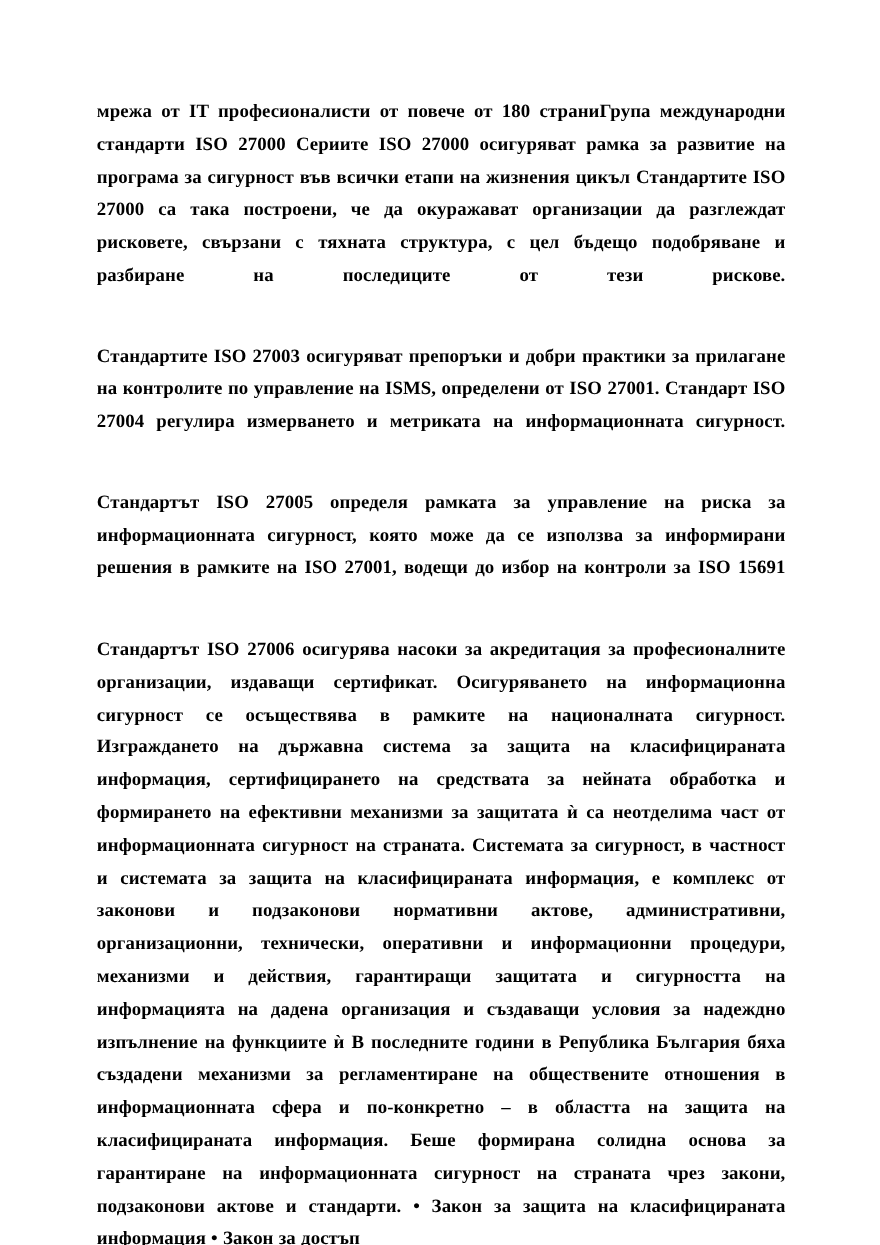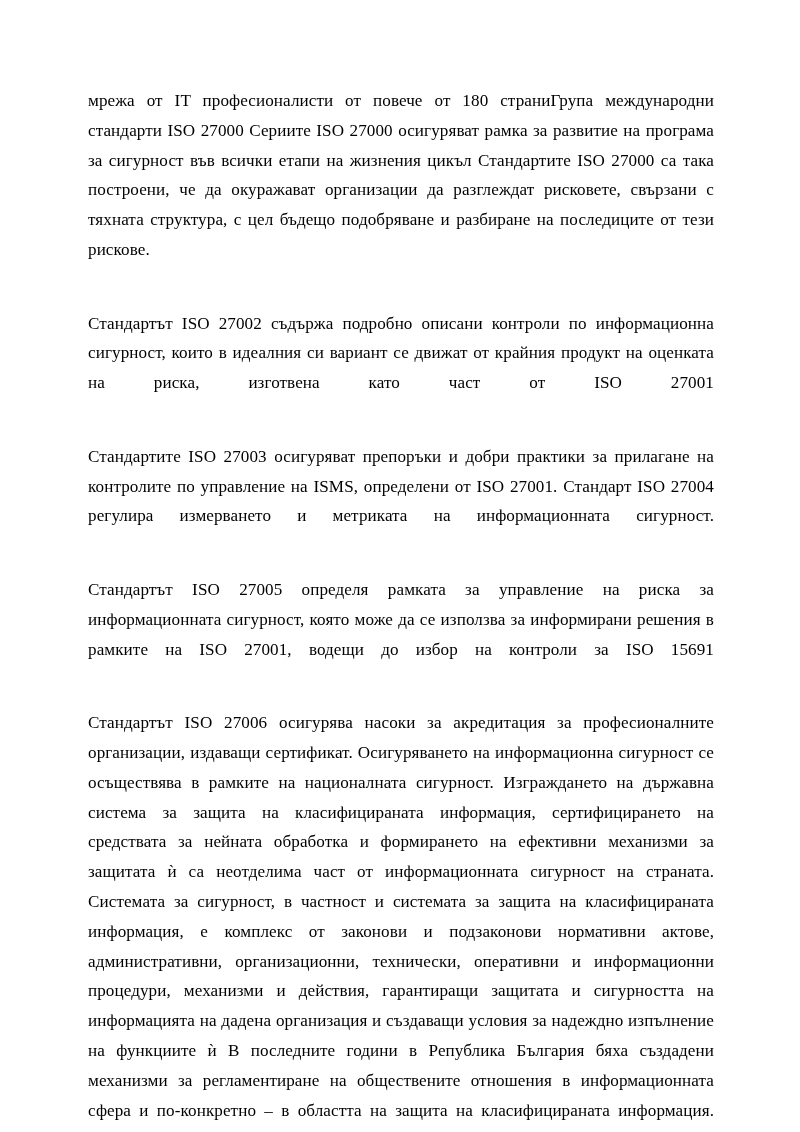--- a/index.html
+++ b/index.html
@@ -12,20 +12,21 @@
     font-family: "Liberation Serif", "DejaVu Serif", serif;
     color: #000000;
   }
   .page {
     position: relative;
     width: 800px;
     height: 1132px;
     background: #ffffff;
     box-sizing: border-box;
     overflow: hidden;
+    font-weight: bold;
   }
   .content {
     position: absolute;
     left: 88px;
     top: 86px;
     width: 626px;
   }
   .para {
     margin: 0 0 14px 0;
     font-size: 17.1px;
@@ -52,21 +53,20 @@
 </style>
 </head>
 <body>
 
 <div class="page">
   <div class="content">
 
     <p class="para">мрежа от IT професионалисти от повече от 180 страниГрупа международни стандарти ISO 27000 Сериите ISO 27000 осигуряват рамка за развитие на програма за сигурност във всички етапи на жизнения цикъл Стандартите ISO 27000 са така построени, че да окуражават организации да разглеждат рисковете, свързани с тяхната структура, с цел бъдещо подобряване и разбиране на последиците от тези рискове.</p>
 
 
-    <p class="para">Стандартът ISO 27002 съдържа подробно описани контроли по информационна сигурност, които в идеалния си вариант се движат от крайния продукт на оценката на риска, изготвена като част от ISO 27001</p>
 
     <p class="para">Стандартите ISO 27003 осигуряват препоръки и добри практики за прилагане на контролите по управление на ISMS, определени от ISO 27001. Стандарт ISO 27004 регулира измерването и метриката на информационната сигурност.</p>
 
     <p class="para">Стандартът ISO 27005 определя рамката за управление на риска за информационната сигурност, която може да се използва за информирани решения в рамките на ISO 27001, водещи до избор на контроли за ISO 15691</p>
 
     <p class="para flush">Стандартът ISO 27006 осигурява насоки за акредитация за професионалните организации, издаващи сертификат. Осигуряването на информационна сигурност се осъществява в рамките на националната сигурност. Изграждането на държавна система за защита на класифицираната информация, сертифицирането на средствата за нейната обработка и формирането на ефективни механизми за защитата ѝ са неотделима част от информационната сигурност на страната. Системата за сигурност, в частност и системата за защита на класифицираната информация, е комплекс от законови и подзаконови нормативни актове, административни, организационни, технически, оперативни и информационни процедури, механизми и действия, гарантиращи защитата и сигурността на информацията на дадена организация и създаващи условия за надеждно изпълнение на функциите ѝ В последните години в Република България бяха създадени механизми за регламентиране на обществените отношения в информационната сфера и по-конкретно – в областта на защита на класифицираната информация. Беше формирана солидна основа за гарантиране на информационната сигурност на страната чрез закони, подзаконови актове и стандарти. • Закон за защита на класифицираната информация • Закон за достъп</p>
 
   </div>
 </div>
 

